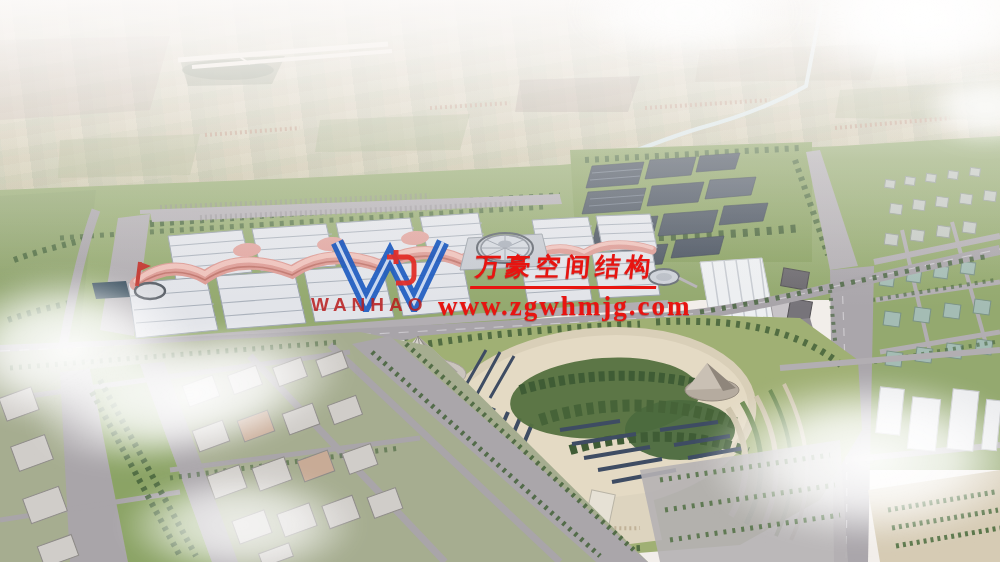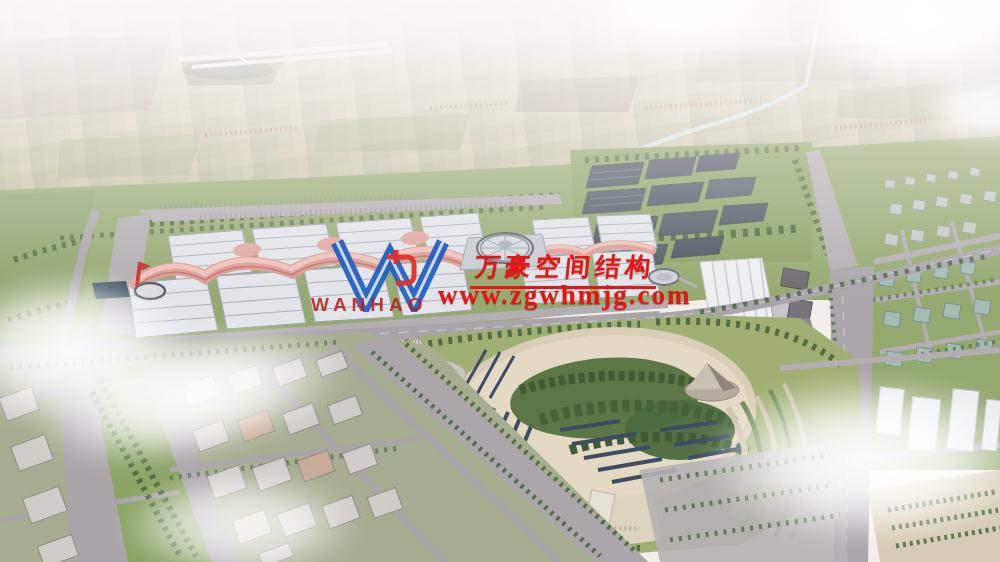--- a/index.html
+++ b/index.html
@@ -17,21 +17,21 @@
       rgba(249,246,244,.97) 0%, rgba(249,246,244,.82) 12%,
       rgba(249,246,244,.55) 30%, rgba(249,246,244,.25) 55%, rgba(249,246,244,0) 100%);}
   .wash{background:linear-gradient(180deg, rgba(255,255,255,.38) 0%, rgba(255,255,255,.16) 32%, rgba(255,255,255,0) 55%);}
   .cloud{position:absolute;border-radius:50%;filter:blur(9px);
     background:radial-gradient(closest-side, rgba(255,255,255,.98) 0%, rgba(255,255,255,.8) 50%, rgba(255,255,255,0) 100%);}
   
   .wm-brand{position:absolute;left:472px;top:250px;color:#e81410;
     font:bold 25px "Liberation Serif","DejaVu Serif",serif;letter-spacing:5px;
     border-bottom:3px solid #e81410;padding:0 3px 3px 3px;transform:skewX(-6deg);
     text-shadow:0 1px 1px rgba(120,0,0,.45);}
-  .wm-url{position:absolute;left:438px;top:280px;color:#e81410;
+  .wm-url{position:absolute;left:438px;top:291px;color:#e81410;
     font:bold 27px "Liberation Serif","DejaVu Serif",serif;letter-spacing:2px;
     text-shadow:0 1px 1px rgba(120,0,0,.4);}
   .wm-logotext{position:absolute;left:311px;top:294px;color:#b91c1c;opacity:.85;
     font:bold 19px "Liberation Sans",sans-serif;letter-spacing:5px;}
   .wm-logo{position:absolute;left:323px;top:234px;}
 </style>
 </head>
 <body>
 
 <div class="stage">

